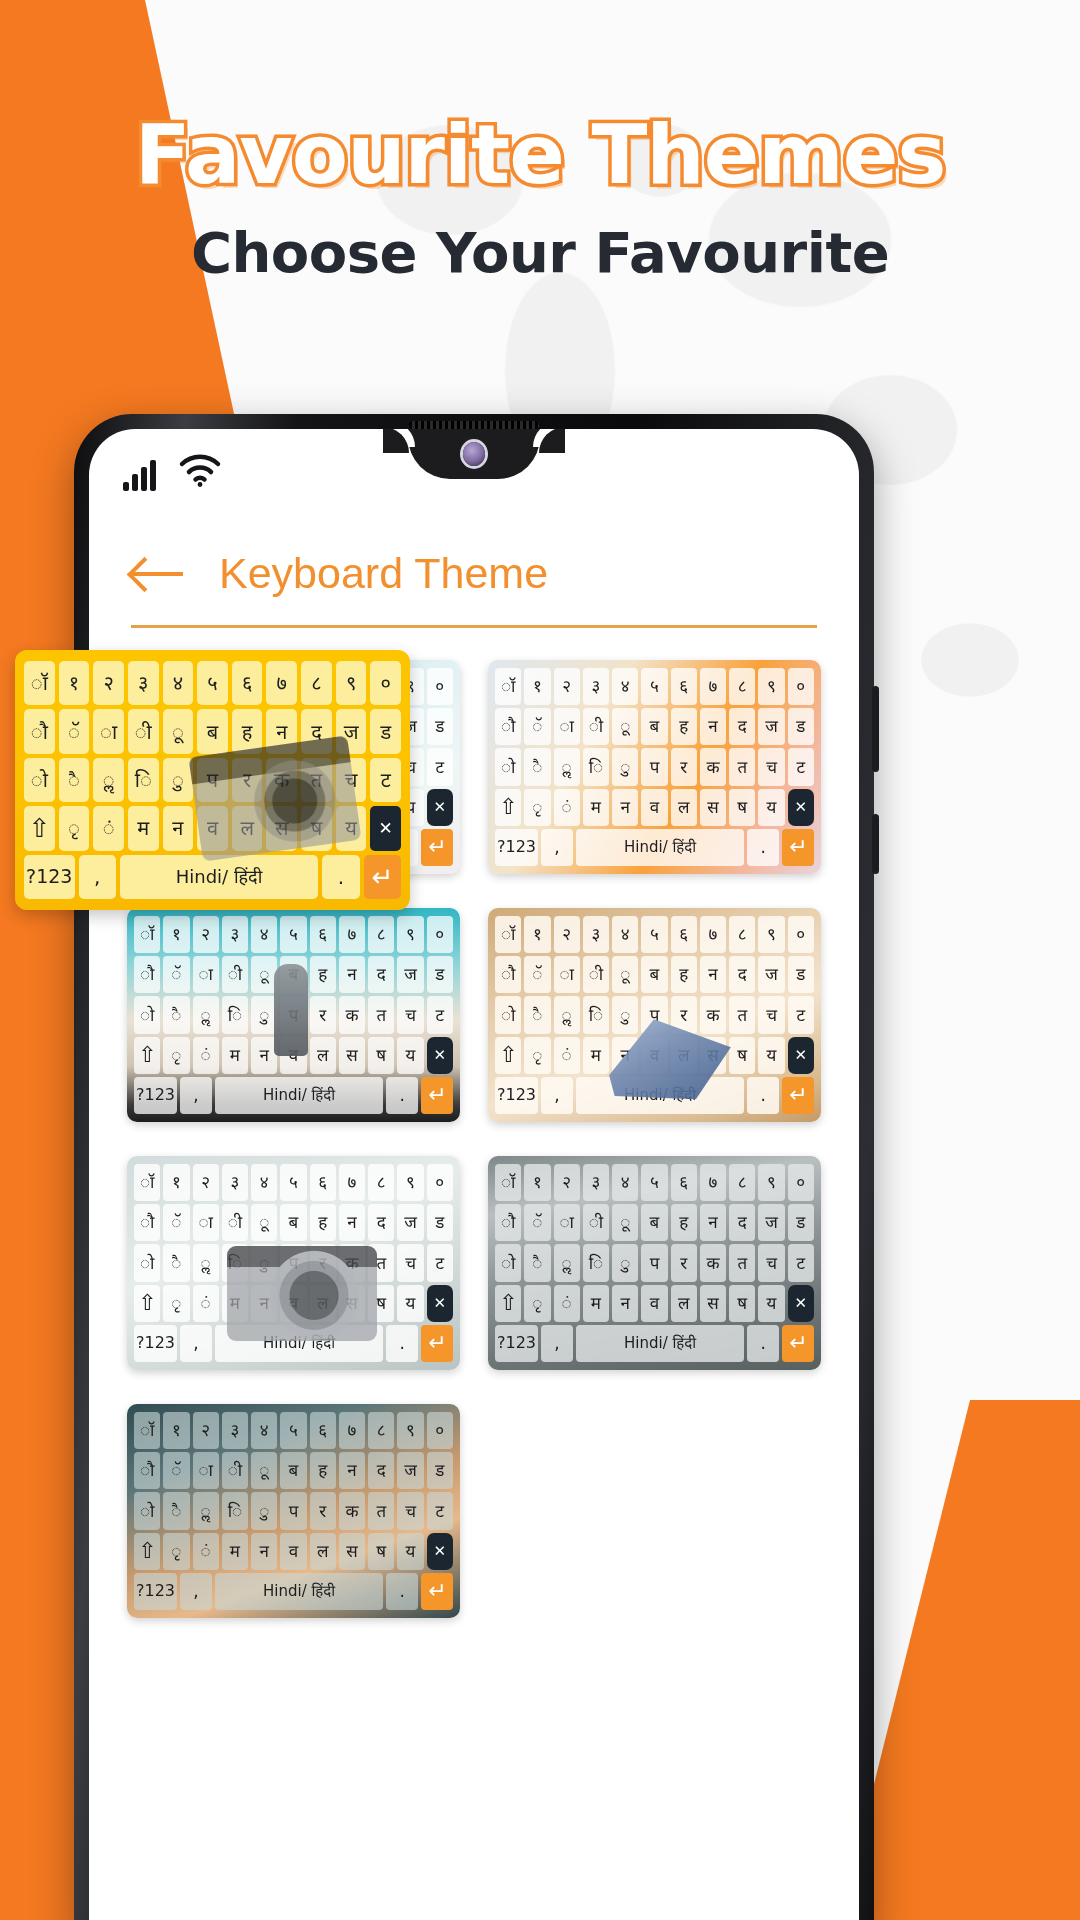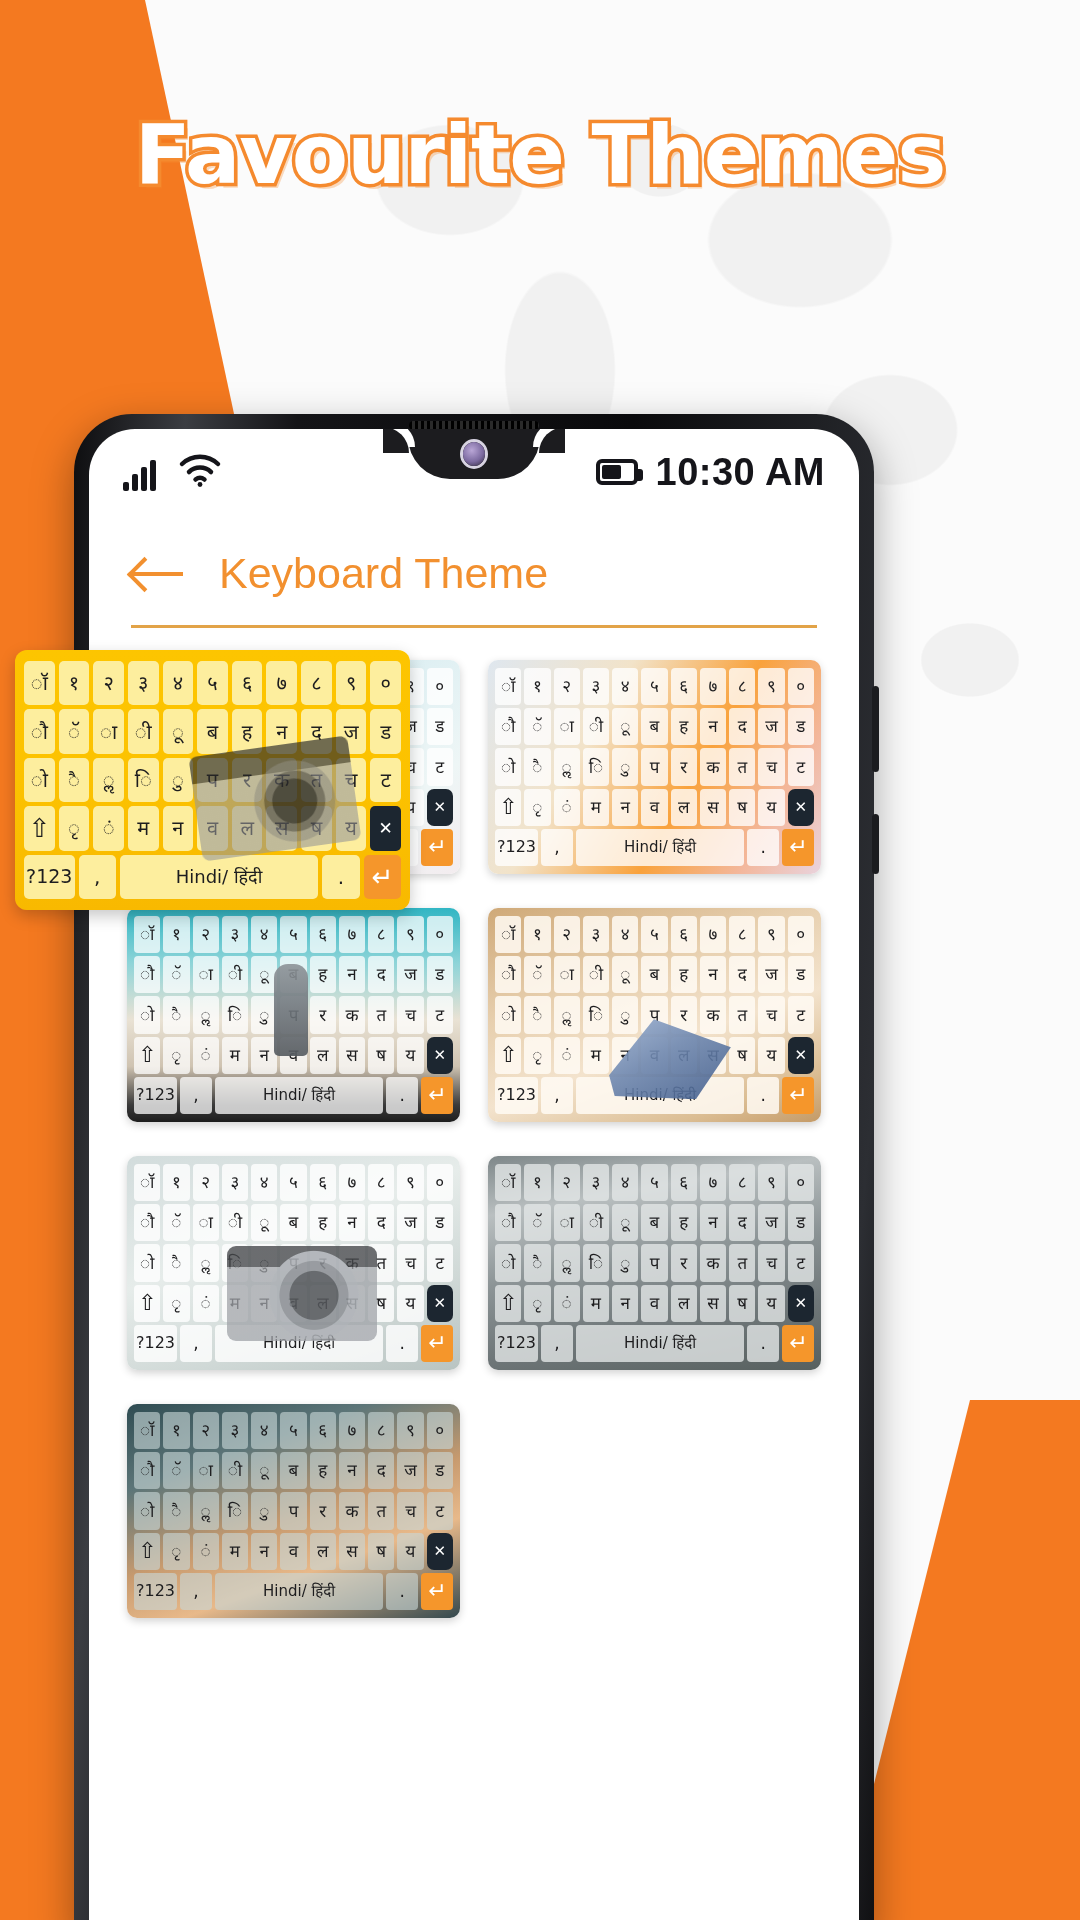--- a/index.html
+++ b/index.html
@@ -201,20 +201,21 @@
 
 <div id="bg-wrap">
   <div class="world-map"></div>
   <div class="orange-corner-tl"></div>
   <div class="orange-corner-bl"></div>
   <div class="orange-corner-br"></div>
 </div>
 
 <div id="headline">
   <div class="h1">Favourite Themes</div>
+  <div class="h2">Choose Your Favourite</div>
 </div>
 
 <div id="phone">
   <div id="phone-speaker"></div>
   <div id="side-btn-1"></div>
   <div id="side-btn-2"></div>
 
   <div id="screen">
 
     <div id="notch"></div>
@@ -229,26 +230,20 @@
             <i></i>
           </span>
         <span>
           <svg width="44" height="34" viewBox="0 0 44 34">
             <path d="M4 11 A26 26 0 0 1 40 11" fill="none" stroke="#15151a" stroke-width="4.5" stroke-linecap="round"></path>
             <path d="M11 19 A16 16 0 0 1 33 19" fill="none" stroke="#15151a" stroke-width="4.5" stroke-linecap="round"></path>
             <path d="M17.5 26.5 A7.5 7.5 0 0 1 26.5 26.5" fill="none" stroke="#15151a" stroke-width="4.5" stroke-linecap="round"></path>
             <circle cx="22" cy="31.5" r="2.4" fill="#15151a"></circle>
           </svg>
         </span>
-      </div>
-      <div id="status-right">
-        <span class="batt">
-            <i></i>
-          </span>
-        <span id="clock">10:30 AM</span>
       </div>
     </div>
 
     <div id="appbar">
       <div id="appbar-row">
         <div id="back-arrow"></div>
         <div id="appbar-title">Keyboard Theme</div>
       </div>
       <div id="appbar-rule"></div>
     </div>

